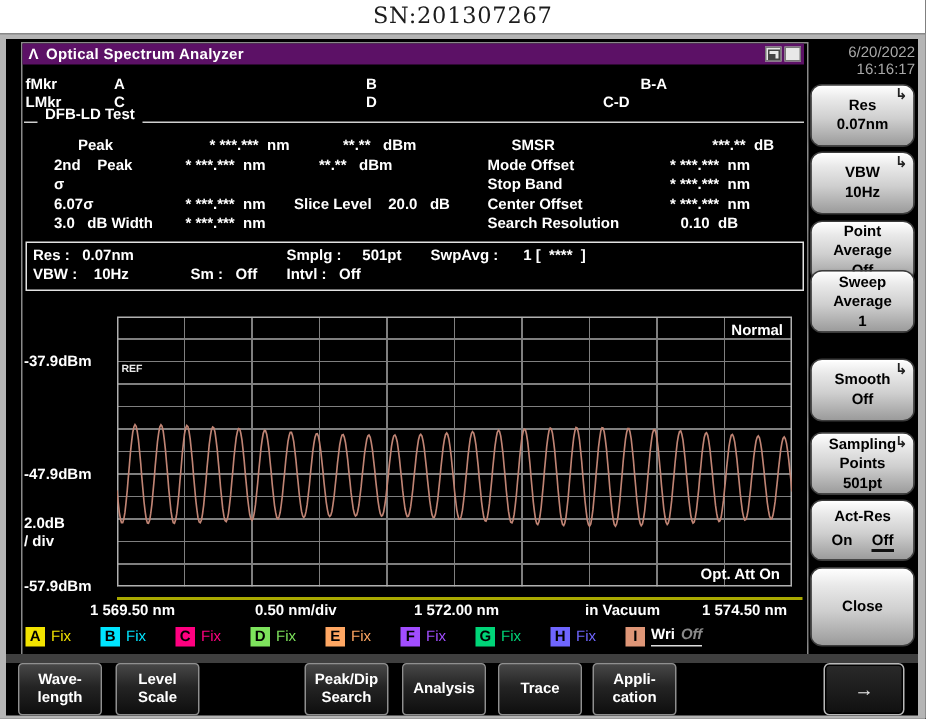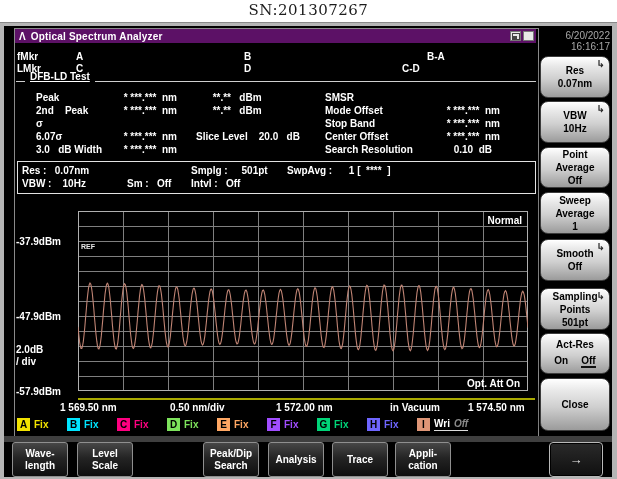--- a/index.html
+++ b/index.html
@@ -27,35 +27,35 @@
   .titlebar .logo{position:static;color:#fff;font-weight:bold;font-size:10px;margin:0 5px 0 4px;}
   .titlebar .ttl{position:static;color:#fff;font-weight:bold;font-size:10px;letter-spacing:.2px;}
   .winbtns{position:absolute;right:2px;top:2px;display:flex;gap:2px;}
   .winbtn{position:static;width:11px;height:10px;background:#e8e8e8;border:1px solid #777;box-sizing:border-box;}
   .winbtn .g1{position:absolute;left:2px;bottom:1px;width:5px;height:4px;background:#444;}
   .winbtn .g2{position:absolute;left:2px;top:2px;width:6px;height:5px;border:1px solid #444;}
   .t{color:#fff;font-size:10px;font-weight:bold;line-height:11px;}
   
   .legend{left:12px;top:50px;width:520px;display:flex;align-items:center;}
   .legend .dash{position:static;width:9px;border-top:1px solid #cfcfcf;}
-  .legend .lab{position:static;color:#fff;font-size:10px;font-weight:bold;padding:0 5px;transform:translateY(-5px);text-decoration:underline;}
+  .legend .lab{position:static;color:#fff;font-size:10px;font-weight:bold;padding:0 5px;transform:translateY(-5px);}
   .legend .line{position:static;flex:1;border-top:1px solid #cfcfcf;}
   
   .statbox{left:13px;top:135px;width:517px;height:31px;border:1px solid #e2e2e2;}
   
   .plotwrap{left:74px;top:185px;width:450px;height:180px;}
   .ylab{color:#fff;font-size:10px;font-weight:bold;}
   .yellowline{left:74px;top:372px;width:457px;height:2px;background:#a9a900;}
   .chartnote{color:#fff;font-size:10px;font-weight:bold;}
   .ref{color:#e8e8e8;font-size:7px;font-weight:bold;}
   
   .trace{top:392px;height:13px;display:flex;align-items:center;gap:4px;}
   .tbox{position:static;width:13px;height:13px;color:#000;font-size:10px;font-weight:bold;
         text-align:center;line-height:13px;display:block;}
-  .tlabel{position:static;font-size:10px;font-weight:bold;}
+  .tlabel{position:static;font-size:10px;font-weight:normal;}
   .wri-group{position:static;border-bottom:1px solid #ddd;padding-bottom:1px;display:flex;gap:4px;}
   .wri{position:static;color:#fff;font-size:10px;font-weight:bold;}
   .offi{position:static;color:#8a8a8a;font-size:10px;font-weight:bold;font-style:italic;}
   
   .clock{left:536px;top:4px;width:70px;text-align:right;color:#a8a8a8;font-size:10px;line-height:11px;}
   .softkey{
     left:536px;width:70px;background:linear-gradient(180deg,#ffffff 0%,#e9e9e9 22%,#cfcfcf 55%,#9b9b9b 100%);
     border:1px solid #3c3c3c;border-radius:8px;box-sizing:border-box;
     display:flex;flex-direction:column;align-items:center;justify-content:center;gap:2px;
     color:#000;font-size:10px;font-weight:bold;box-shadow:0 2px 3px rgba(0,0,0,.65), inset 0 1px 0 #fff;
@@ -127,25 +127,26 @@
   <span class="t" style="left:240px;top:37px">D</span>
   <span class="t" style="left:398px;top:37px">C-D</span>
 
   <div class="legend">
     <span class="dash"></span>
     <span class="lab">DFB-LD Test</span>
     <span class="line"></span>
   </div>
 
   <div>
-    <div style="top:66px;left:0;width:552px;height:12px">
+    <div style="top:66px;left:16px;width:552px;height:12px">
       <span class="t pre" style="left:32px">Peak</span>
       <span class="t pre" style="left:56px;width:117px;text-align:right">* ***.***  nm</span>
       <span class="t pre" style="left:192px">      **.**   dBm</span>
       <span class="t pre" style="left:321px">SMSR</span>
+      <span class="t pre" style="left:372px;width:124px;text-align:right">***.**  dB</span>
     </div>
     <div style="top:79px;left:0;width:608px;height:12px">
       <span class="t pre" style="left:32px">2nd    Peak</span>
       <span class="t pre" style="left:56px;width:117px;text-align:right">* ***.***  nm</span>
       <span class="t pre" style="left:192px">      **.**   dBm</span>
       <span class="t pre" style="left:321px">Mode Offset</span>
       <span class="t pre" style="left:372px;width:124px;text-align:right">* ***.***  nm</span>
     </div>
     <div style="top:92px;left:0;width:608px;height:12px">
       <span class="t pre" style="left:32px">σ</span>
@@ -272,21 +273,21 @@
   <div class="softkey" style="top:75px;height:42px">
     <span class="sk-arrow">↳</span>
     <span class="skl">VBW</span>
     <span class="skl">10Hz</span>
   </div>
   <div class="softkey" style="top:121px;height:41px">
     <span class="skl">Point</span>
     <span class="skl">Average</span>
     <span class="skl">Off</span>
   </div>
-  <div class="softkey" style="top:166px;height:42px">
+  <div class="softkey" style="top:154px;height:42px">
     <span class="skl">Sweep</span>
     <span class="skl">Average</span>
     <span class="skl">1</span>
   </div>
   <div class="softkey" style="top:213px;height:42px">
     <span class="sk-arrow">↳</span>
     <span class="skl">Smooth</span>
     <span class="skl">Off</span>
   </div>
   <div class="softkey" style="top:262px;height:42px">

